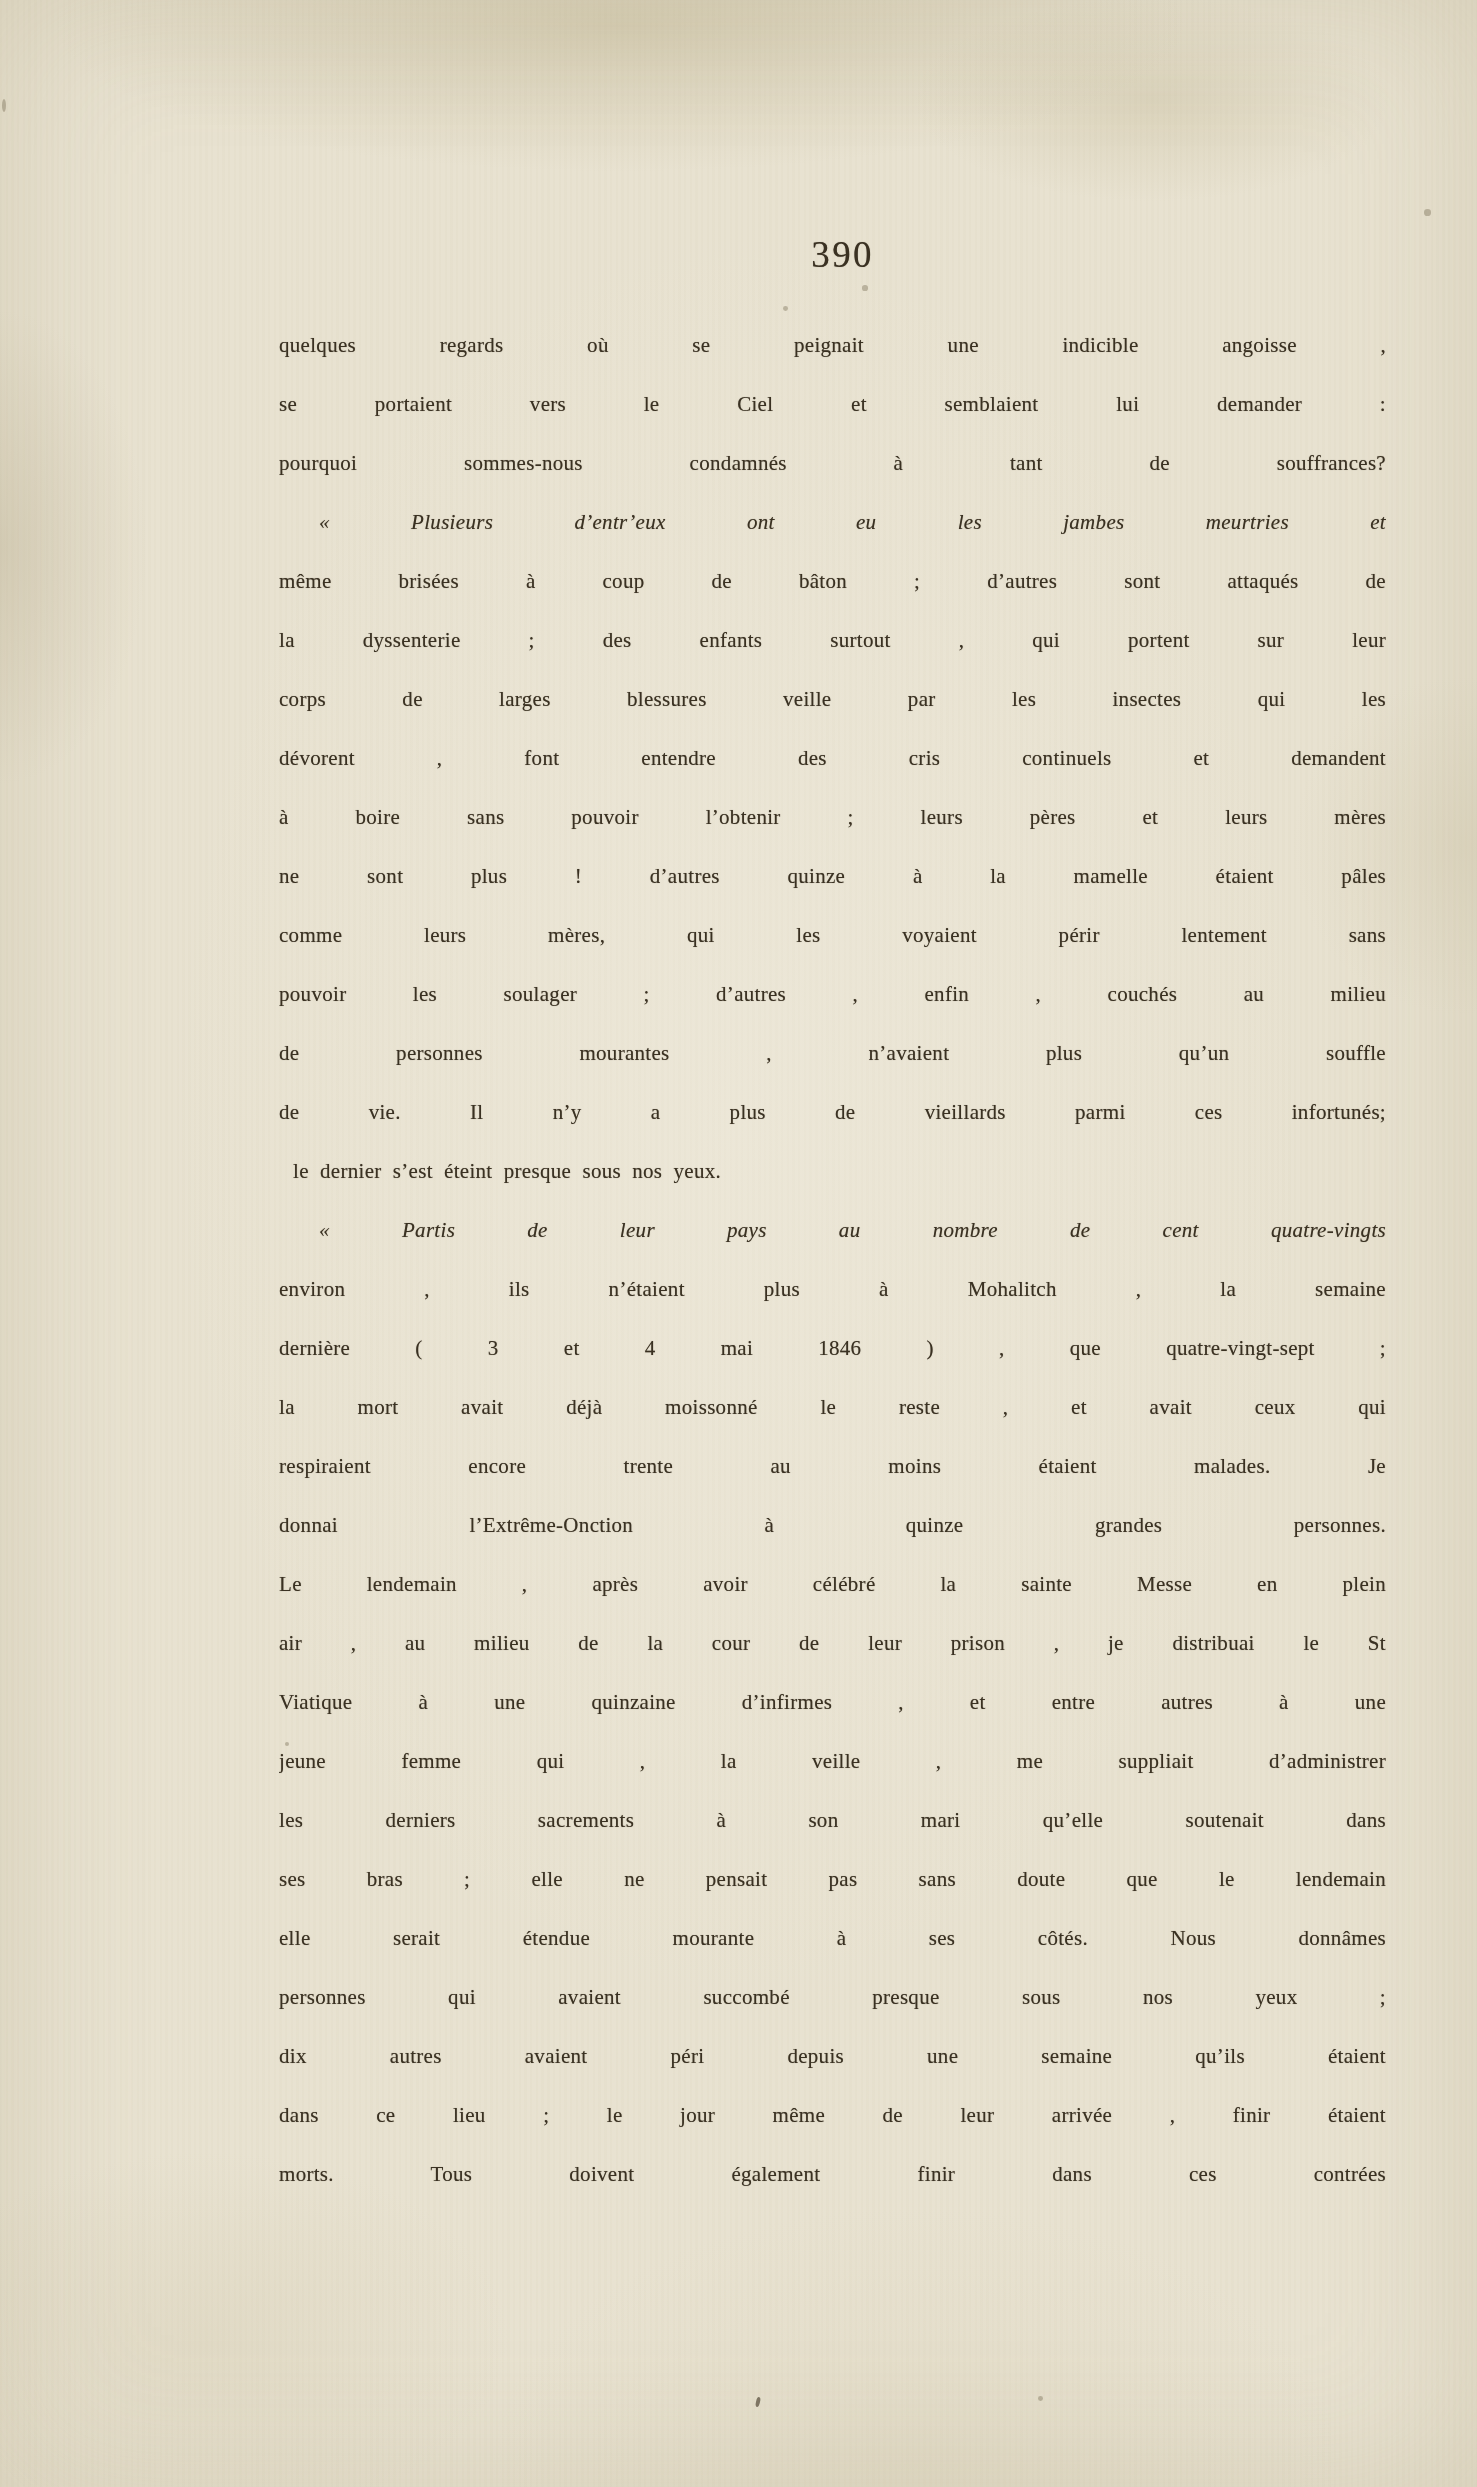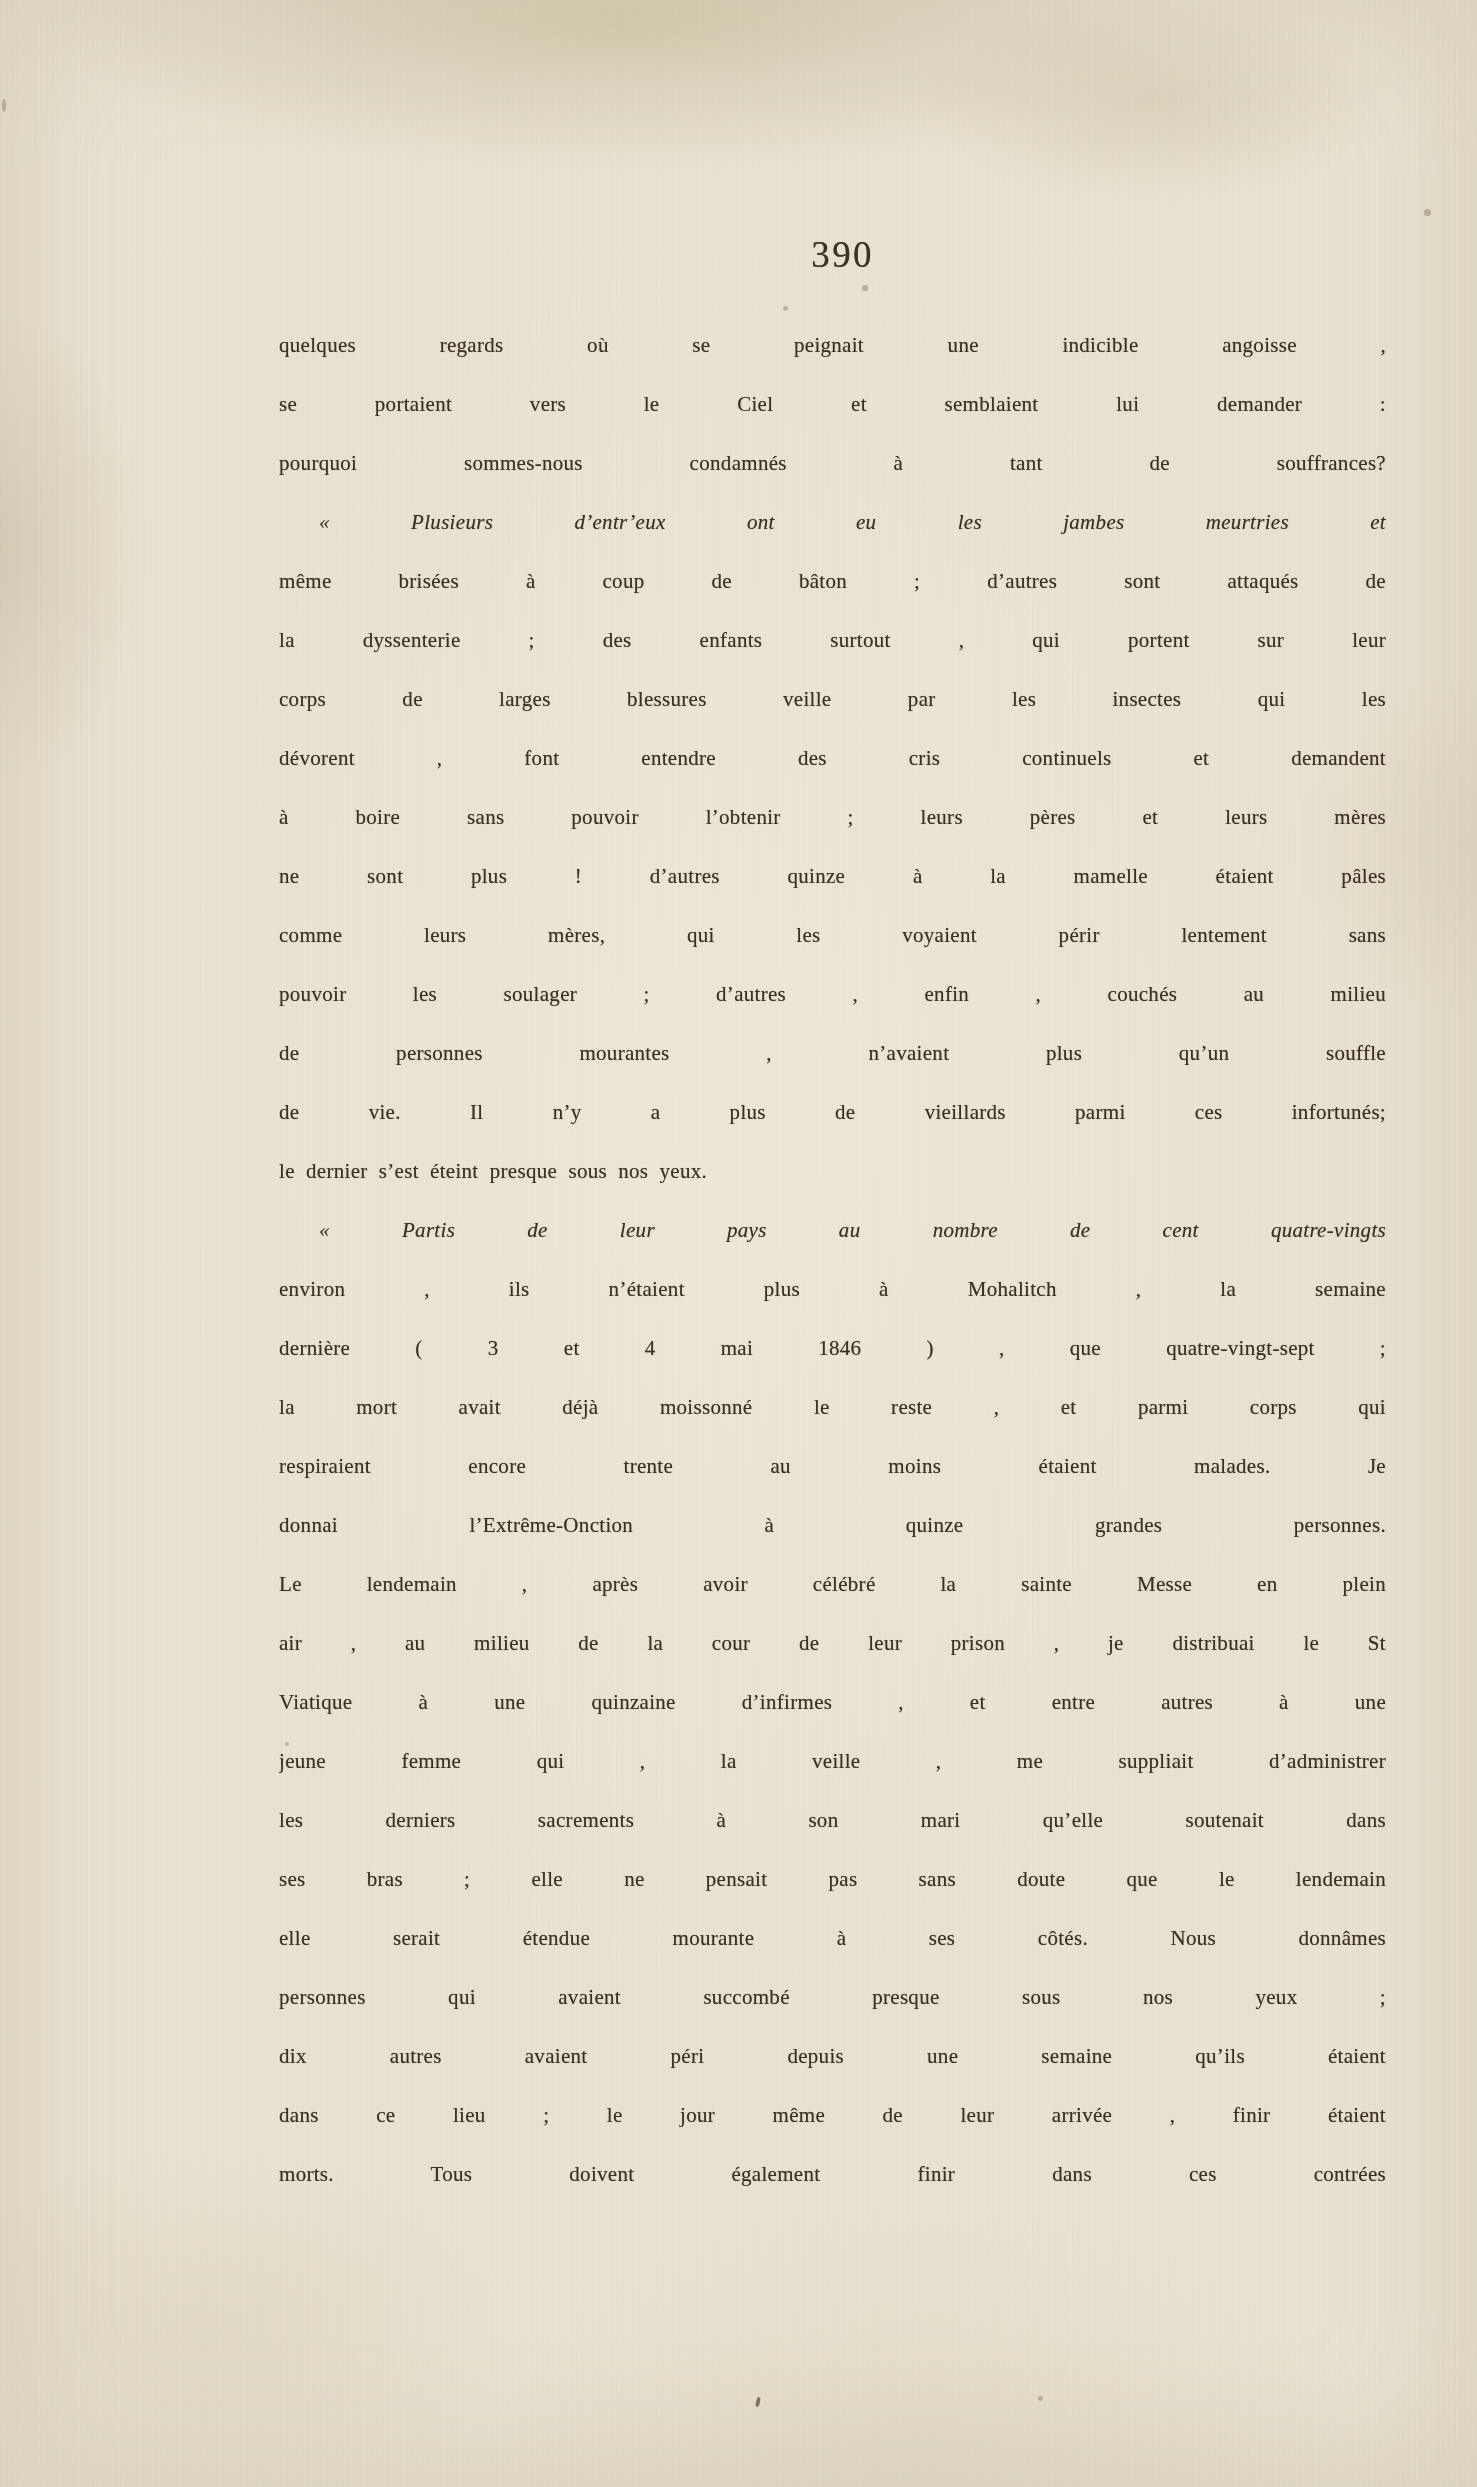--- a/index.html
+++ b/index.html
@@ -56,20 +56,21 @@
     text-shadow: 0 0 0.8px rgba(58,49,34,0.5);
   }
   .line.indent {
     padding-left: 40px;
     font-style: italic;
   }
   .line.no-stretch {
     text-align: left;
     text-align-last: left;
     word-spacing: 5.7px;
+    margin-left: 14px;
   }
   .speck {
     position: absolute;
     background: rgba(72,62,44,0.65);
     border-radius: 50%;
   }
   .speck.faint { background: rgba(100,88,62,0.35); }
   .speck.comma { border-radius: 60% 60% 50% 70%; transform: rotate(14deg); }
 </style>
 </head>
@@ -90,21 +91,21 @@
       <div class="line">à boire sans pouvoir l’obtenir ; leurs pères et leurs mères</div>
       <div class="line">ne sont plus ! d’autres quinze à la mamelle étaient pâles</div>
       <div class="line">comme leurs mères, qui les voyaient périr lentement sans</div>
       <div class="line">pouvoir les soulager ; d’autres , enfin , couchés au milieu</div>
       <div class="line">de personnes mourantes , n’avaient plus qu’un souffle</div>
       <div class="line">de vie. Il n’y a plus de vieillards parmi ces infortunés;</div>
       <div class="line no-stretch">le dernier s’est éteint presque sous nos yeux.</div>
       <div class="line indent">« Partis de leur pays au nombre de cent quatre-vingts</div>
       <div class="line">environ , ils n’étaient plus à Mohalitch , la semaine</div>
       <div class="line">dernière ( 3 et 4 mai 1846 ) , que quatre-vingt-sept ;</div>
-      <div class="line">la mort avait déjà moissonné le reste , et parmi corps qui</div>
+      <div class="line">la mort avait déjà moissonné le reste , et avait ceux qui</div>
       <div class="line">respiraient encore trente au moins étaient malades. Je</div>
       <div class="line">donnai l’Extrême-Onction à quinze grandes personnes.</div>
       <div class="line">Le lendemain , après avoir célébré la sainte Messe en plein</div>
       <div class="line">air , au milieu de la cour de leur prison , je distribuai le St</div>
       <div class="line">Viatique à une quinzaine d’infirmes , et entre autres à une</div>
       <div class="line">jeune femme qui , la veille , me suppliait d’administrer</div>
       <div class="line">les derniers sacrements à son mari qu’elle soutenait dans</div>
       <div class="line">ses bras ; elle ne pensait pas sans doute que le lendemain</div>
       <div class="line">elle serait étendue mourante à ses côtés. Nous donnâmes</div>
       <div class="line">personnes qui avaient succombé presque sous nos yeux ;</div>

